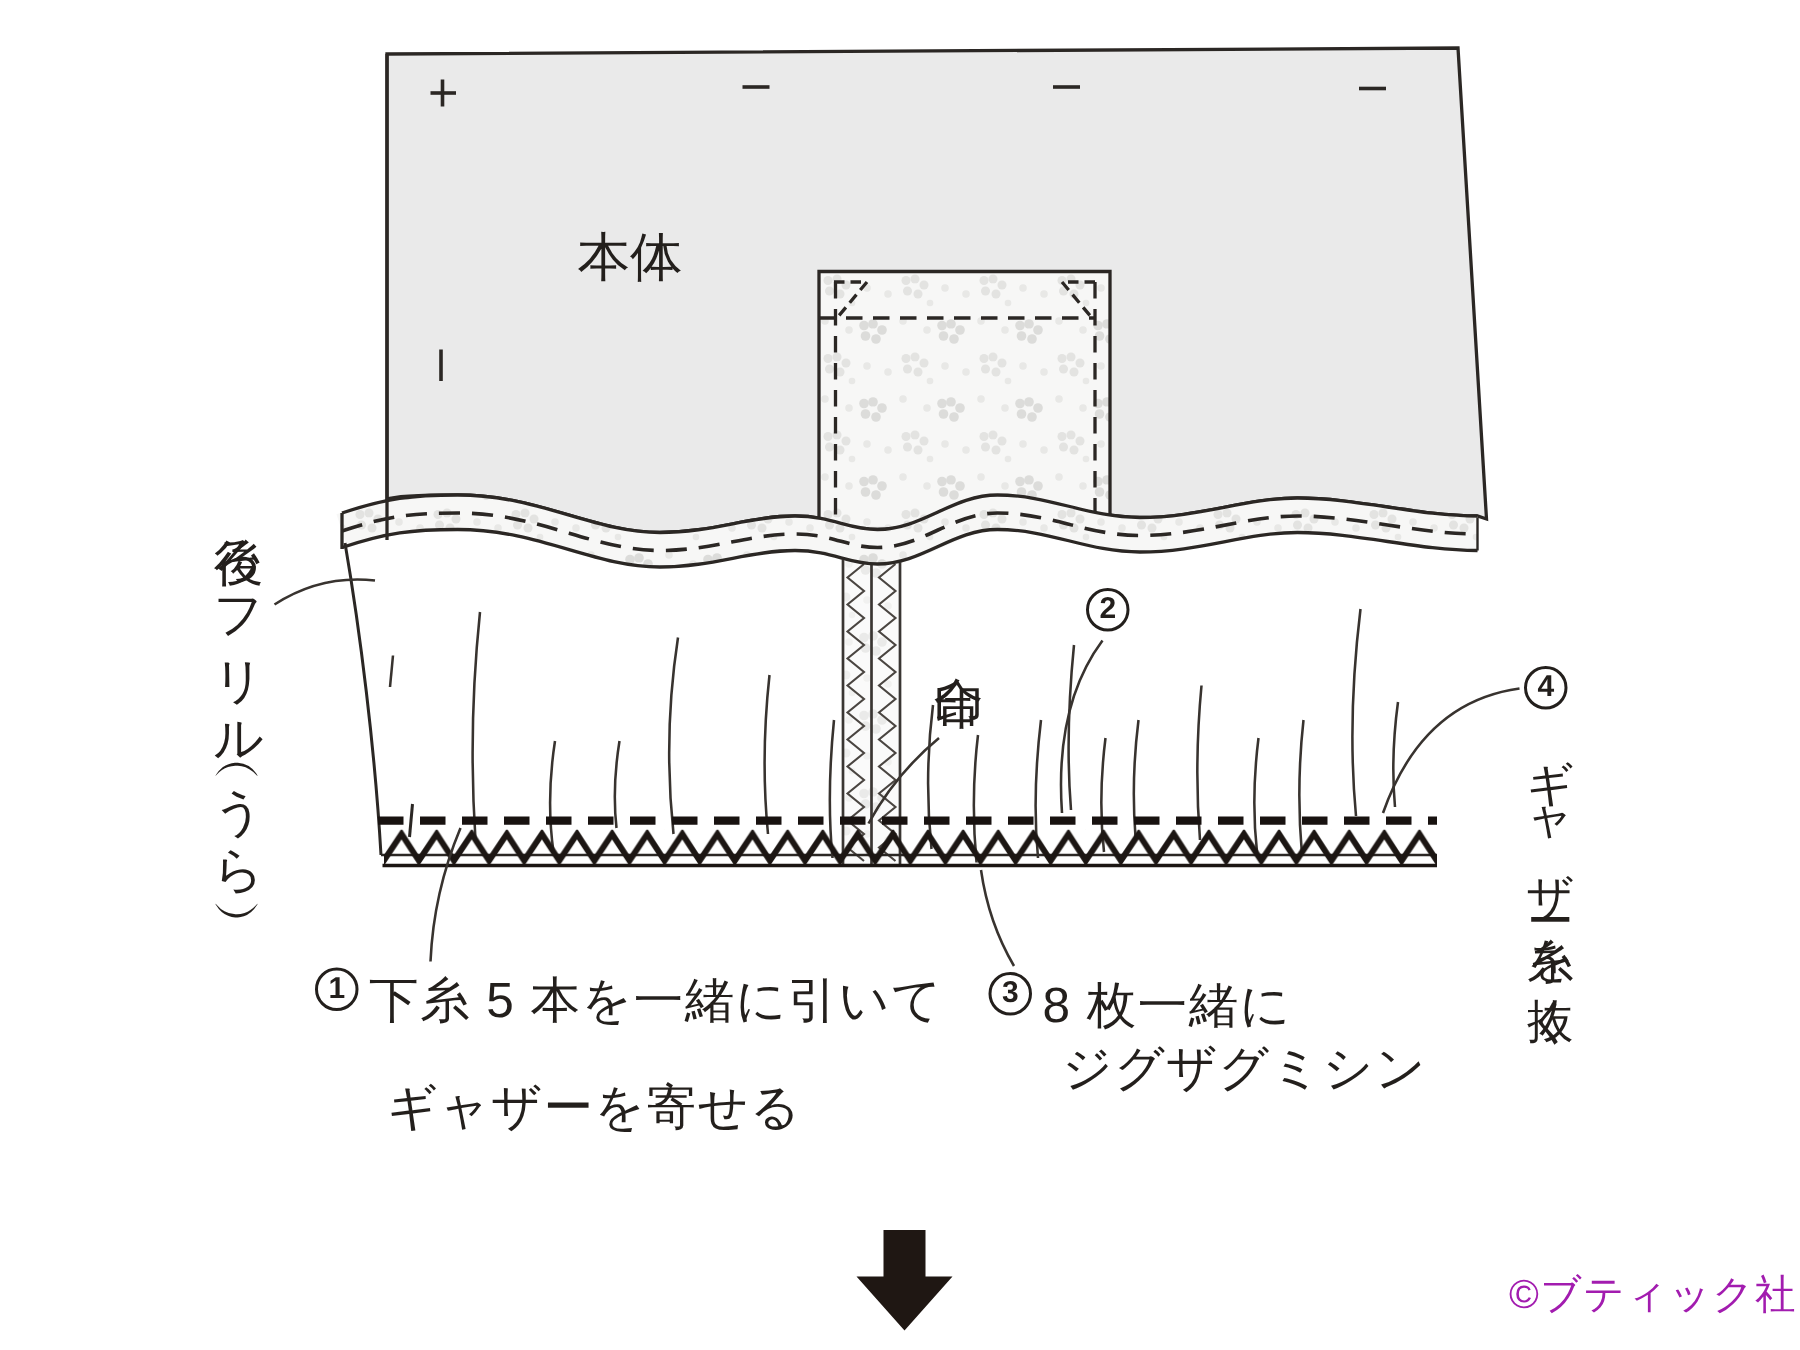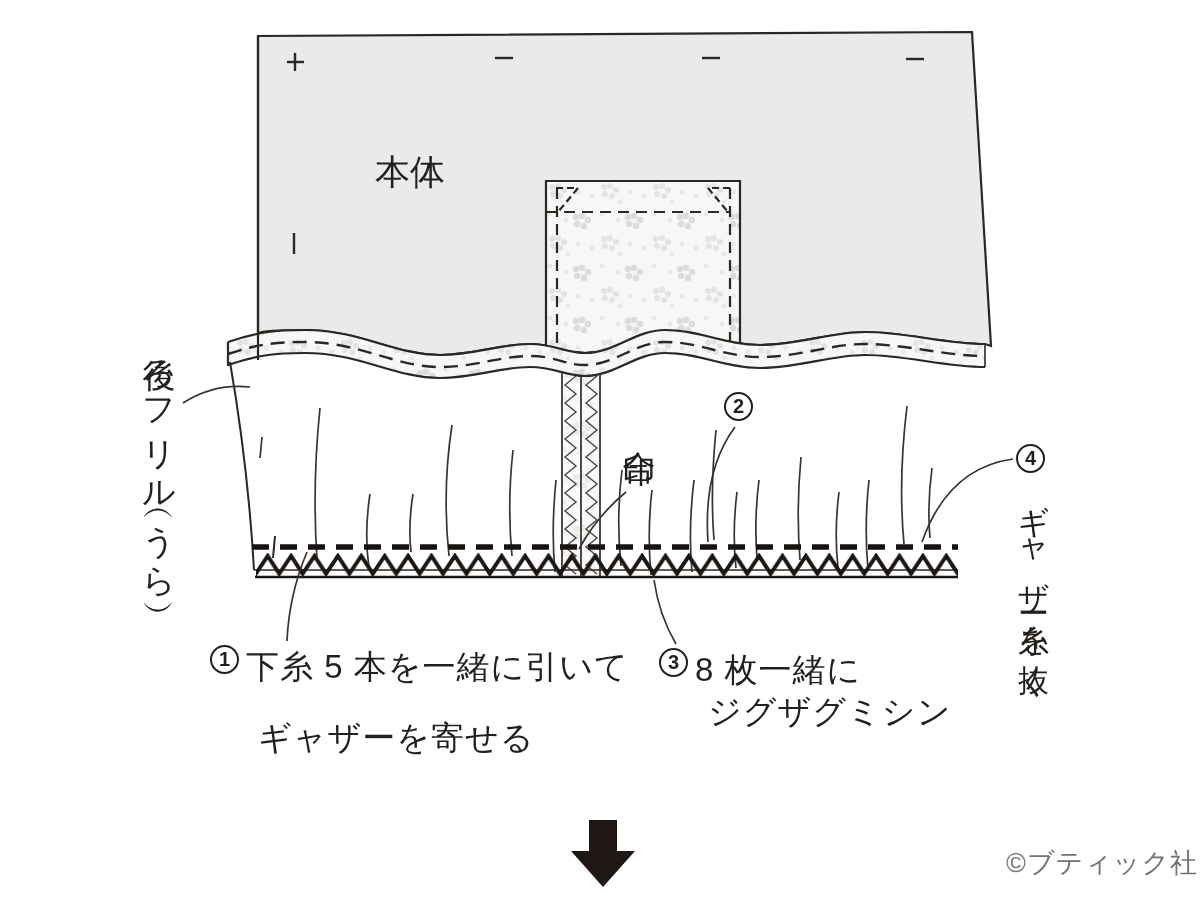--- a/index.html
+++ b/index.html
@@ -7,21 +7,21 @@
          font-family:"Liberation Sans","DejaVu Sans",sans-serif;color:#231f1c;}
   #art{position:absolute;left:0;top:0;}
   .lbl{position:absolute;color:#231f1c;white-space:nowrap;}
   .h33{font-size:33px;letter-spacing:1px;}
   .vtext{writing-mode:vertical-rl;text-orientation:mixed;letter-spacing:3px;line-height:1;}
   .circled{display:inline-flex;align-items:center;justify-content:center;
            width:29px;height:29px;border:2.5px solid #231f1c;border-radius:50%;
            font-size:20px;font-weight:bold;background:#fff;box-sizing:border-box;}
   .steprow{display:flex;align-items:flex-start;gap:7px;}
   #body-label{width:220px;text-align:center;font-size:35px;line-height:43px;}
-  #credit{font-size:27px;color:#737373;letter-spacing:1px;text-align:center;}
+  #credit{font-size:27px;color:#a21caf;letter-spacing:1px;text-align:center;}
 </style>
 </head>
 <body>
 
 <div id="stage">
 
 <svg id="art" width="1200" height="900" viewBox="0 0 1200 900">
   <defs>
     <pattern id="floral" x="0" y="0" width="52" height="52" patternUnits="userSpaceOnUse">
       <rect width="52" height="52" fill="#f7f7f6"></rect>
@@ -148,21 +148,21 @@
     <path d="M287,641 Q289,595 307,552"></path>
     <path d="M735,427 Q703,470 708,542"></path>
     <path d="M676,644 Q659,615 654,580"></path>
     <path d="M1013,459 Q948,468 922,542"></path>
     <path d="M626,492 Q597,516 579,549"></path>
   </g>
 
   <polygon points="589,820 617,820 617,851 635,851 603,887 571,851 589,851" fill="#1f1713"></polygon>
 </svg>
 
-<div class="lbl" id="body-label" style="left:300px;top:150px;">
+<div class="lbl" id="body-label" style="left:310px;top:150px;">
   <div>本体</div>
 </div>
 
 <div class="lbl vtext h33" style="left:143px;top:333px;">後ろフリル（うら）</div>
 
 <div class="lbl vtext h33" style="left:623px;top:424px;">合印</div>
 
 <div class="lbl steprow" style="left:210px;top:645px;">
   <span class="circled">1</span>
   <span class="h33">下糸 5 本を一緒に引いて</span>

